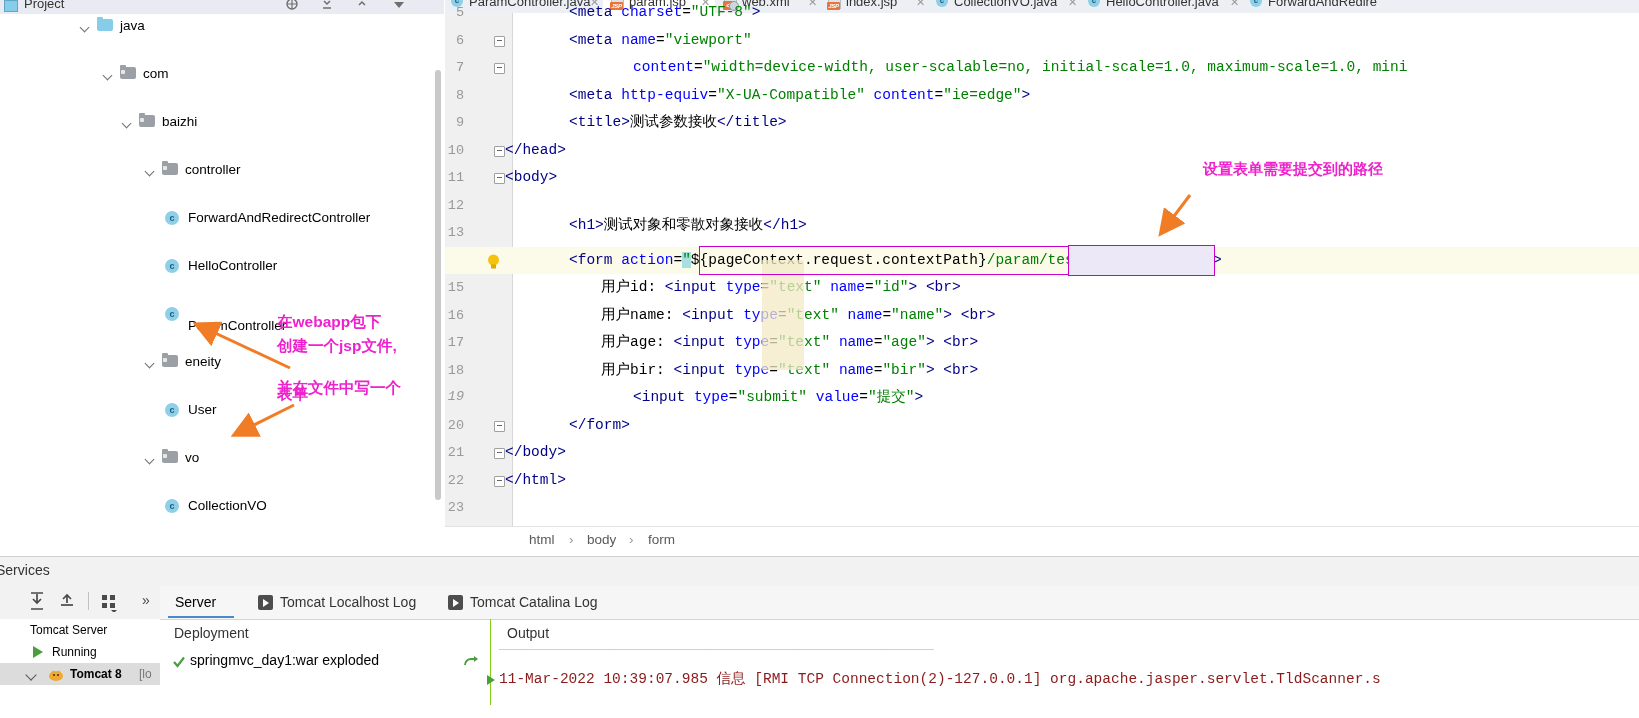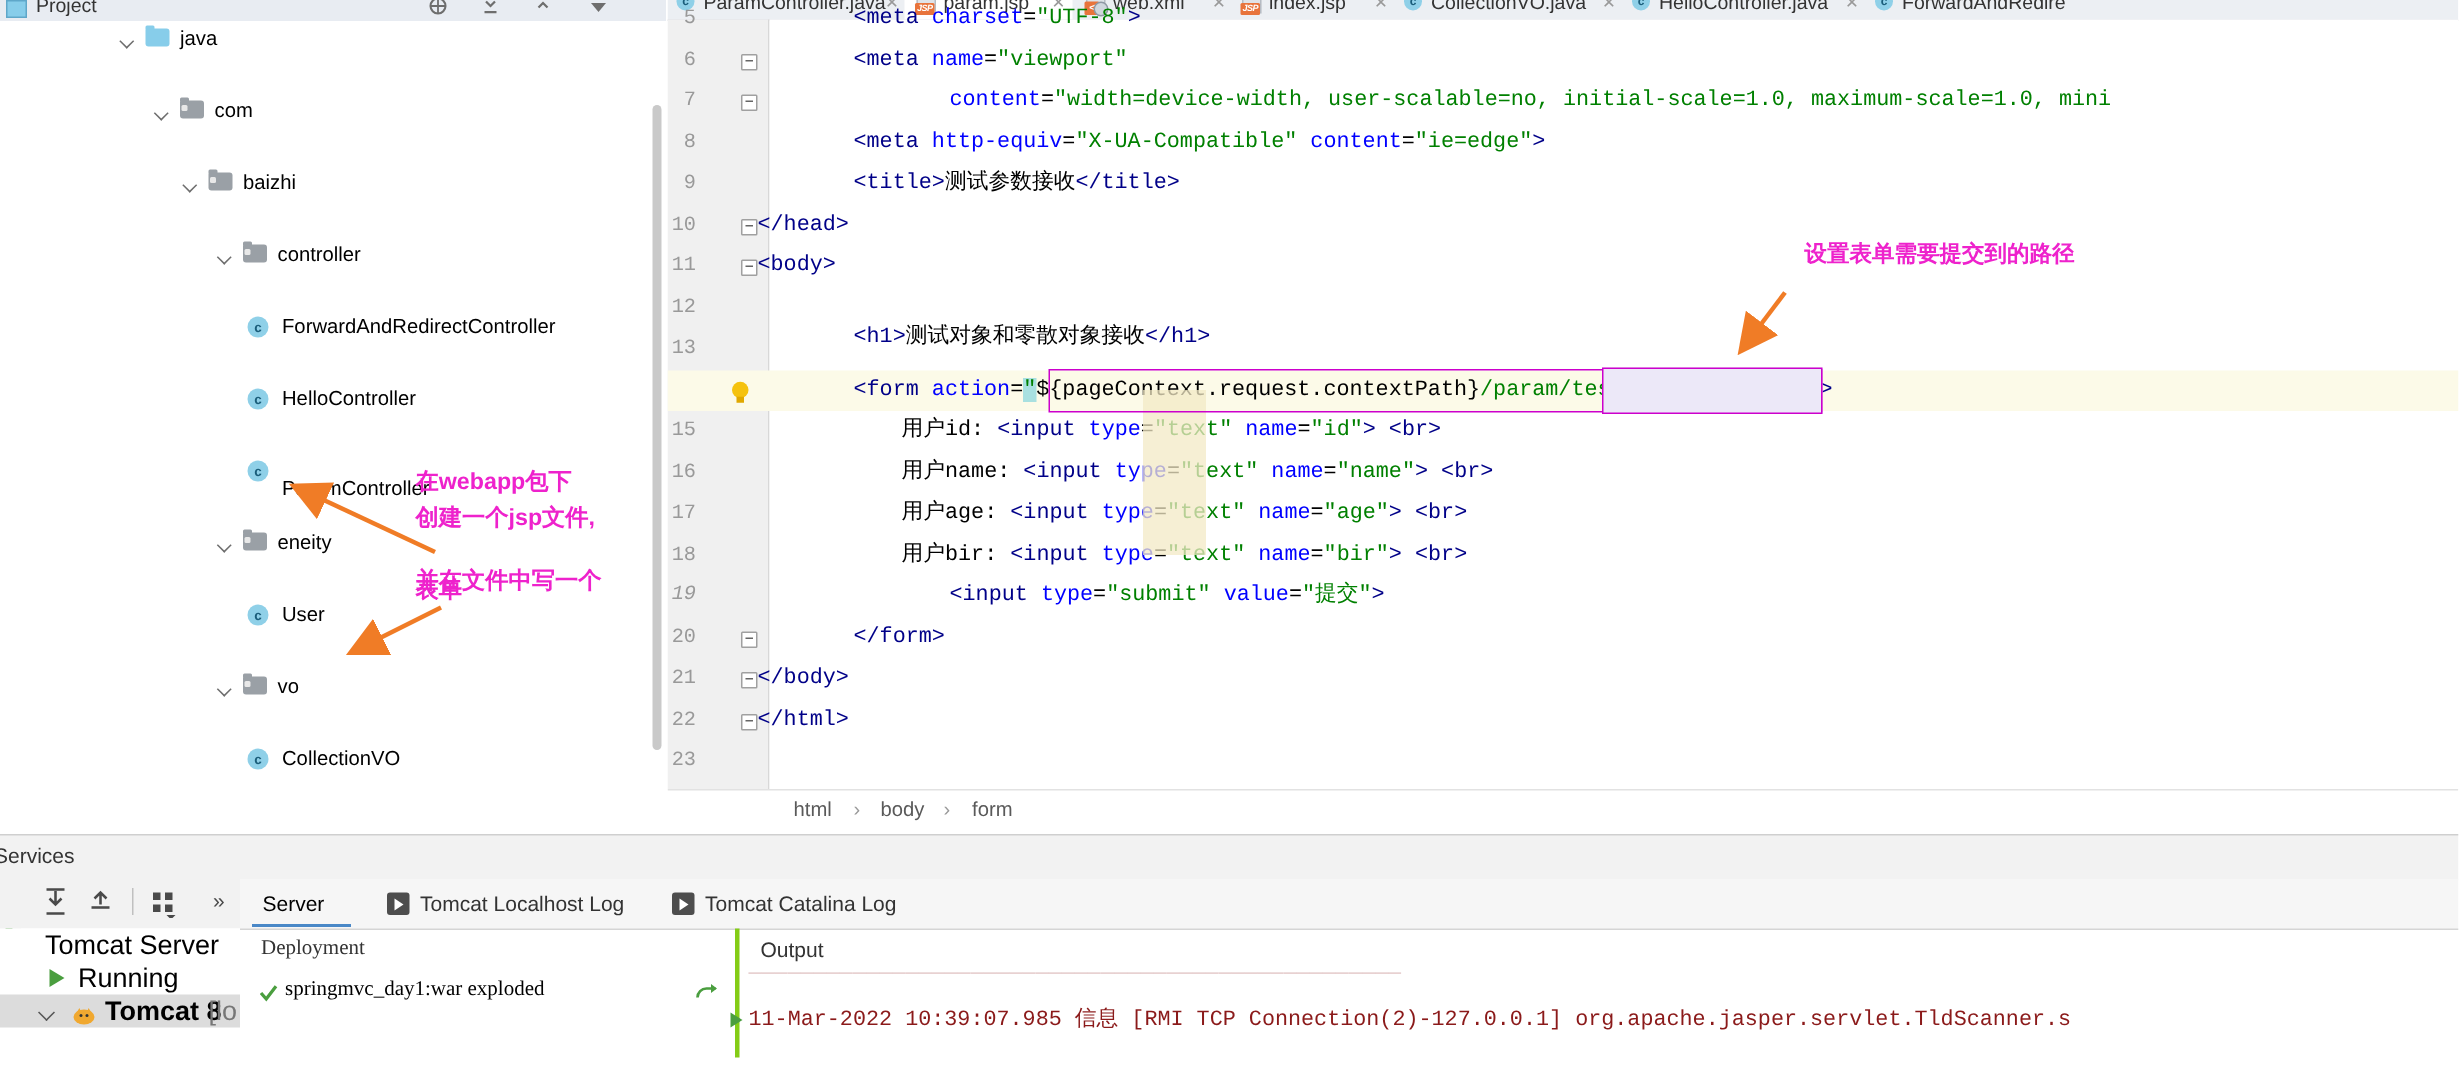--- a/index.html
+++ b/index.html
@@ -98,36 +98,36 @@
   
   #services-strip{left:0;top:556px;width:1639px;height:30px;background:#f2f2f2;
      border-top:1px solid #cfcfcf;}
   #services-strip .slabel{position:absolute;left:-4px;top:5px;font-size:14px;color:#333;}
   #services-body{left:0;top:586px;width:1639px;height:132px;background:#fff;}
 
   #svc-toolbar{position:absolute;left:0;top:0;width:160px;height:33px;background:#f2f2f2;}
   .tbicon{position:absolute;top:6px;}
   #svc-left{position:absolute;left:0;top:33px;width:160px;height:99px;background:#fff;
      border-right:1px solid #d5d5d5;}
-  .svc-row{position:absolute;left:0;width:160px;height:22px;line-height:22px;font-size:18px;white-space:nowrap;text-align:center;}
+  .svc-row{position:absolute;left:0;width:160px;height:22px;line-height:22px;font-size:12px;white-space:nowrap;text-align:center;}
   .svc-row.hl{background:#dcdcdc;}
 
   #svc-gutter{position:absolute;left:-14px;top:0;width:28px;height:132px;background:#f2f2f2;}
 
   #svc-right{position:absolute;left:160px;top:0;width:1479px;height:132px;background:#fff;}
   #svc-tabs{position:absolute;left:0;top:0;width:1479px;height:33px;background:#f6f6f6;
      border-bottom:1px solid #d5d5d5;}
   .svctab{position:absolute;top:8px;font-size:14px;color:#333;white-space:nowrap;}
   .svctab.active{color:#000;}
   .svctab-underline{position:absolute;top:30px;height:2px;background:#4a88c7;}
   .run-icn{position:absolute;top:9px;width:15px;height:15px;background:#4d4d4d;border-radius:2px;}
   .run-icn::after{content:"";position:absolute;left:5px;top:3.5px;width:0;height:0;
      border-left:6px solid #fff;border-top:4px solid transparent;border-bottom:4px solid transparent;}
 
-  #deploy-col{position:absolute;left:0;top:33px;width:330px;height:86px;border-right:3px solid #84cc16;font-family:Liberation Serif, serif;}
+  #deploy-col{position:absolute;left:0;top:33px;width:330px;height:86px;border-right:1px solid #84cc16;}
   #deploy-hdr{position:absolute;left:14px;top:6px;font-size:14px;color:#333;}
   #deploy-item{position:absolute;left:30px;top:33px;font-size:14px;color:#000;}
   .green-check{position:absolute;left:12px;top:36px;width:14px;height:14px;}
 
   #output-col{position:absolute;left:331px;top:33px;width:1148px;height:99px;}
   #output-hdr{position:absolute;left:16px;top:6px;font-size:14px;color:#333;}
   .console-line{position:absolute;left:8px;font-family:"Liberation Mono", monospace;
      font-size:14.5px;color:#8b1a1a;white-space:pre;}
 
   .scrollbar{position:absolute;background:#c9c9c9;border-radius:3px;}

